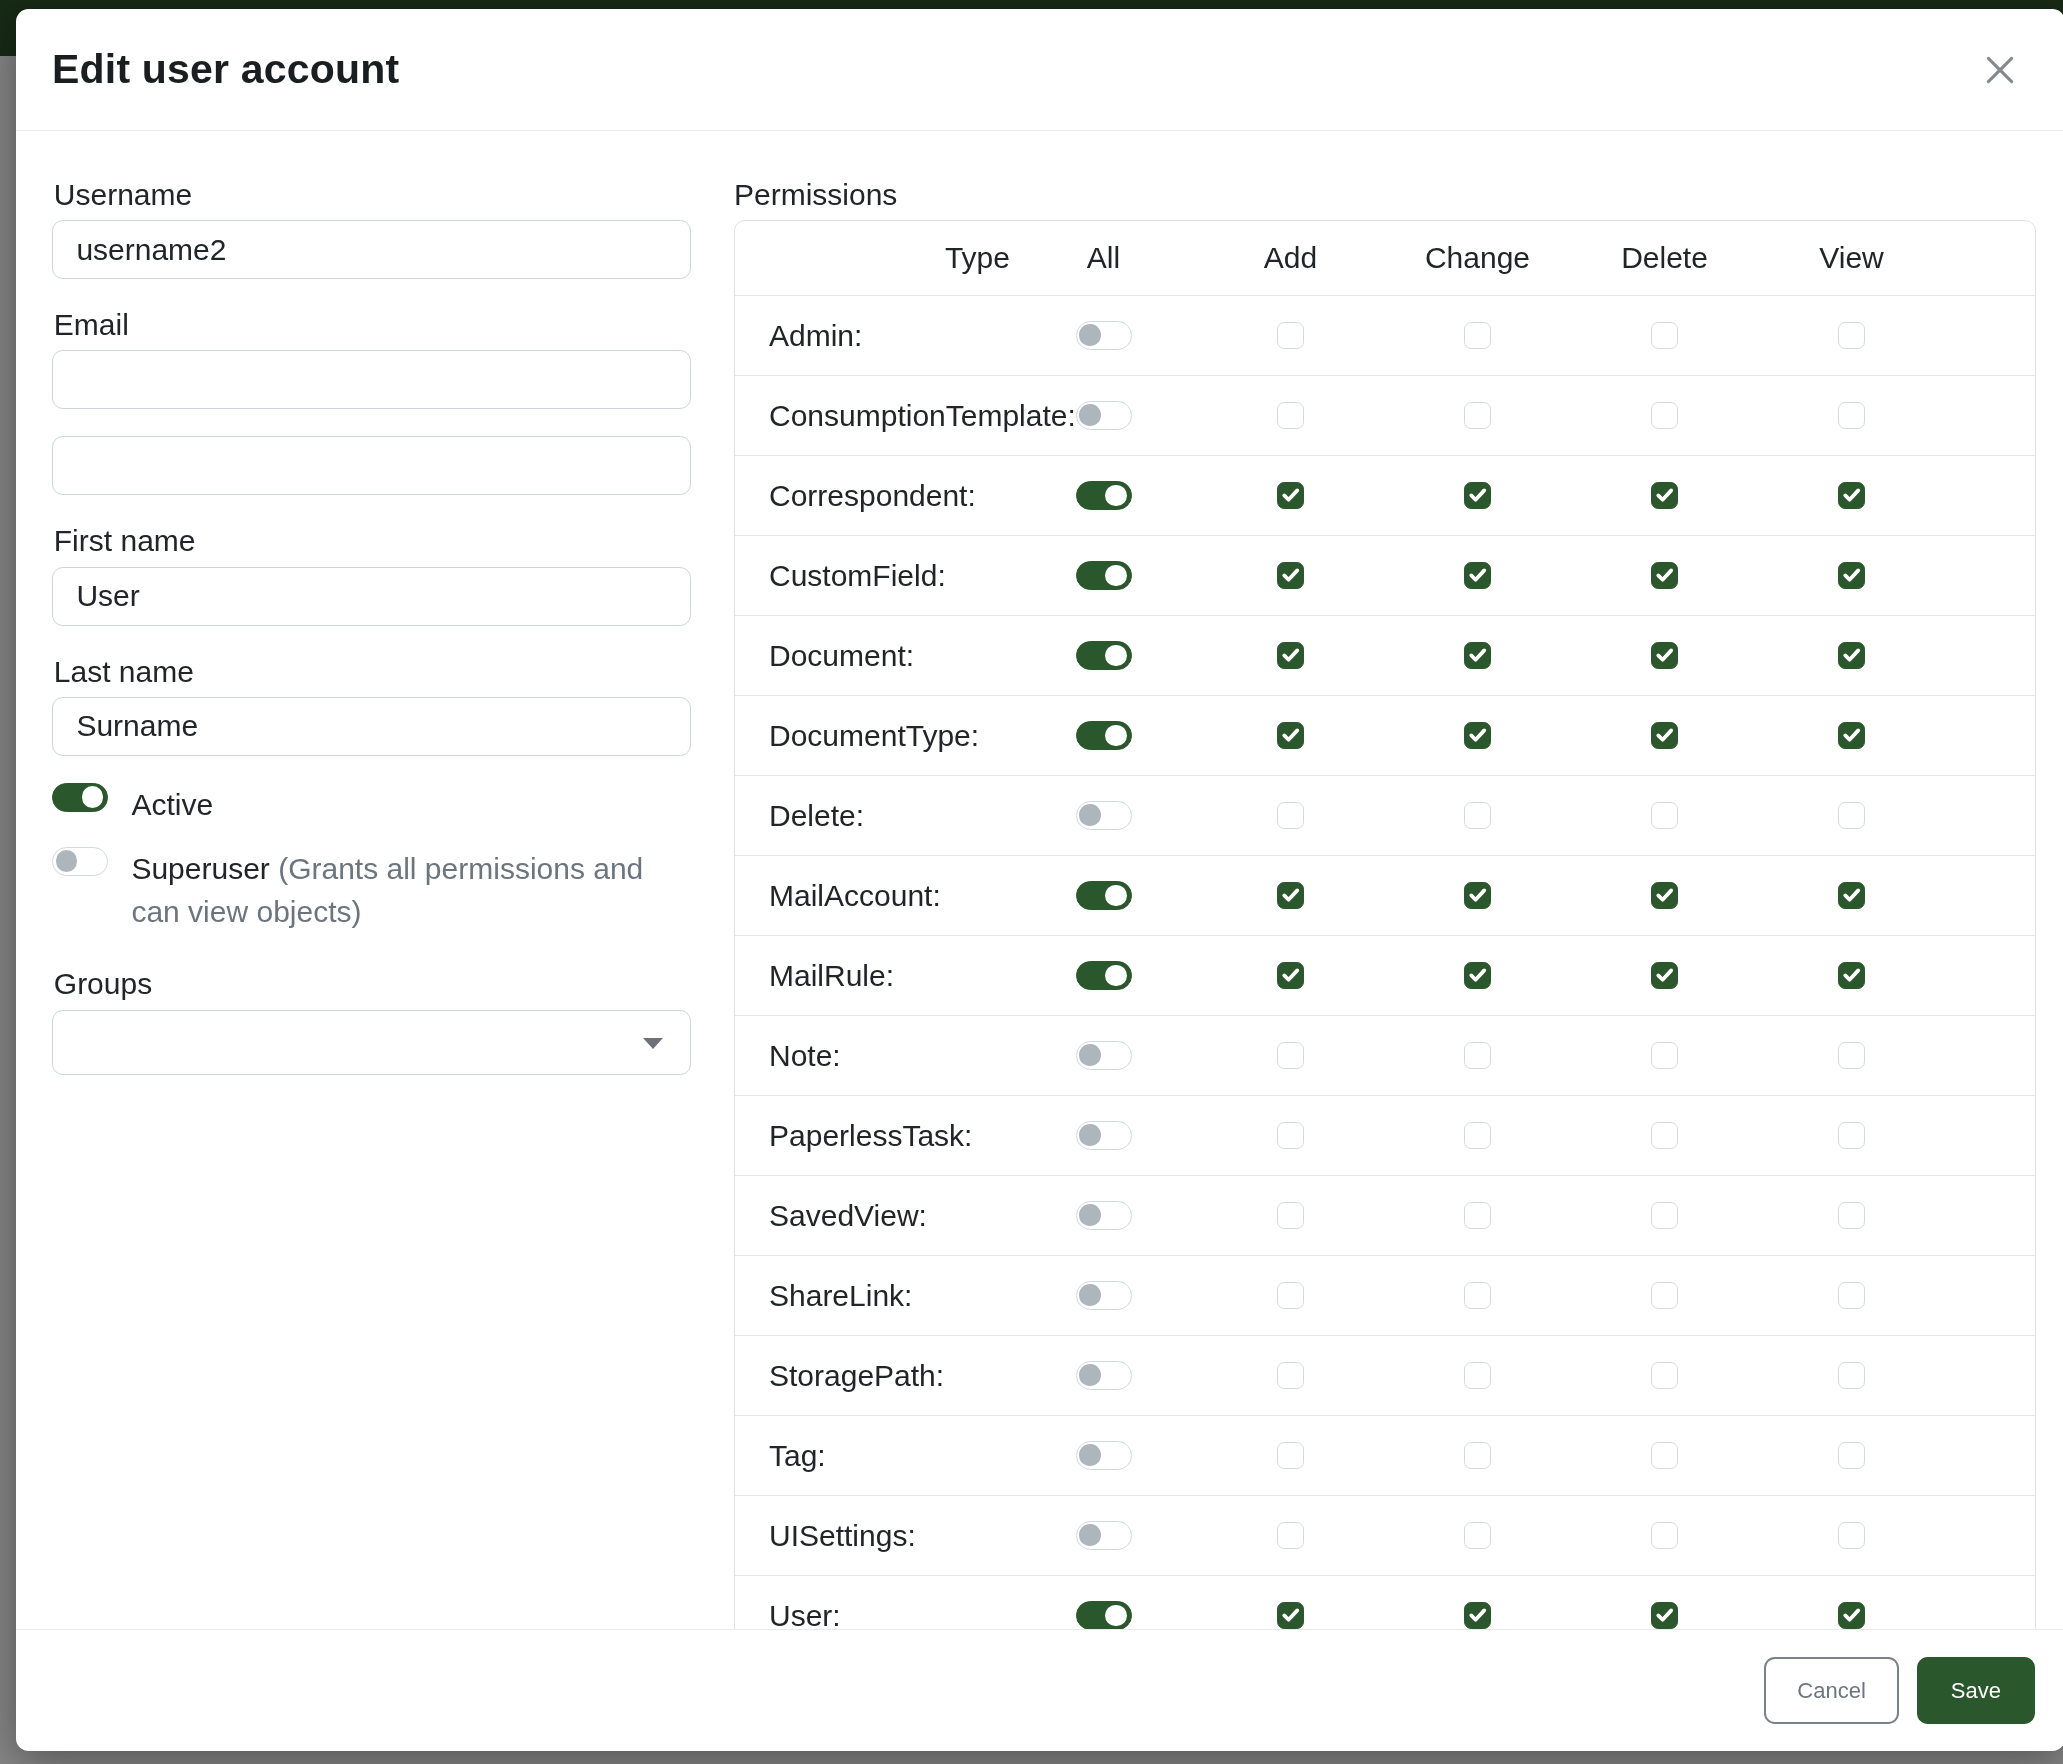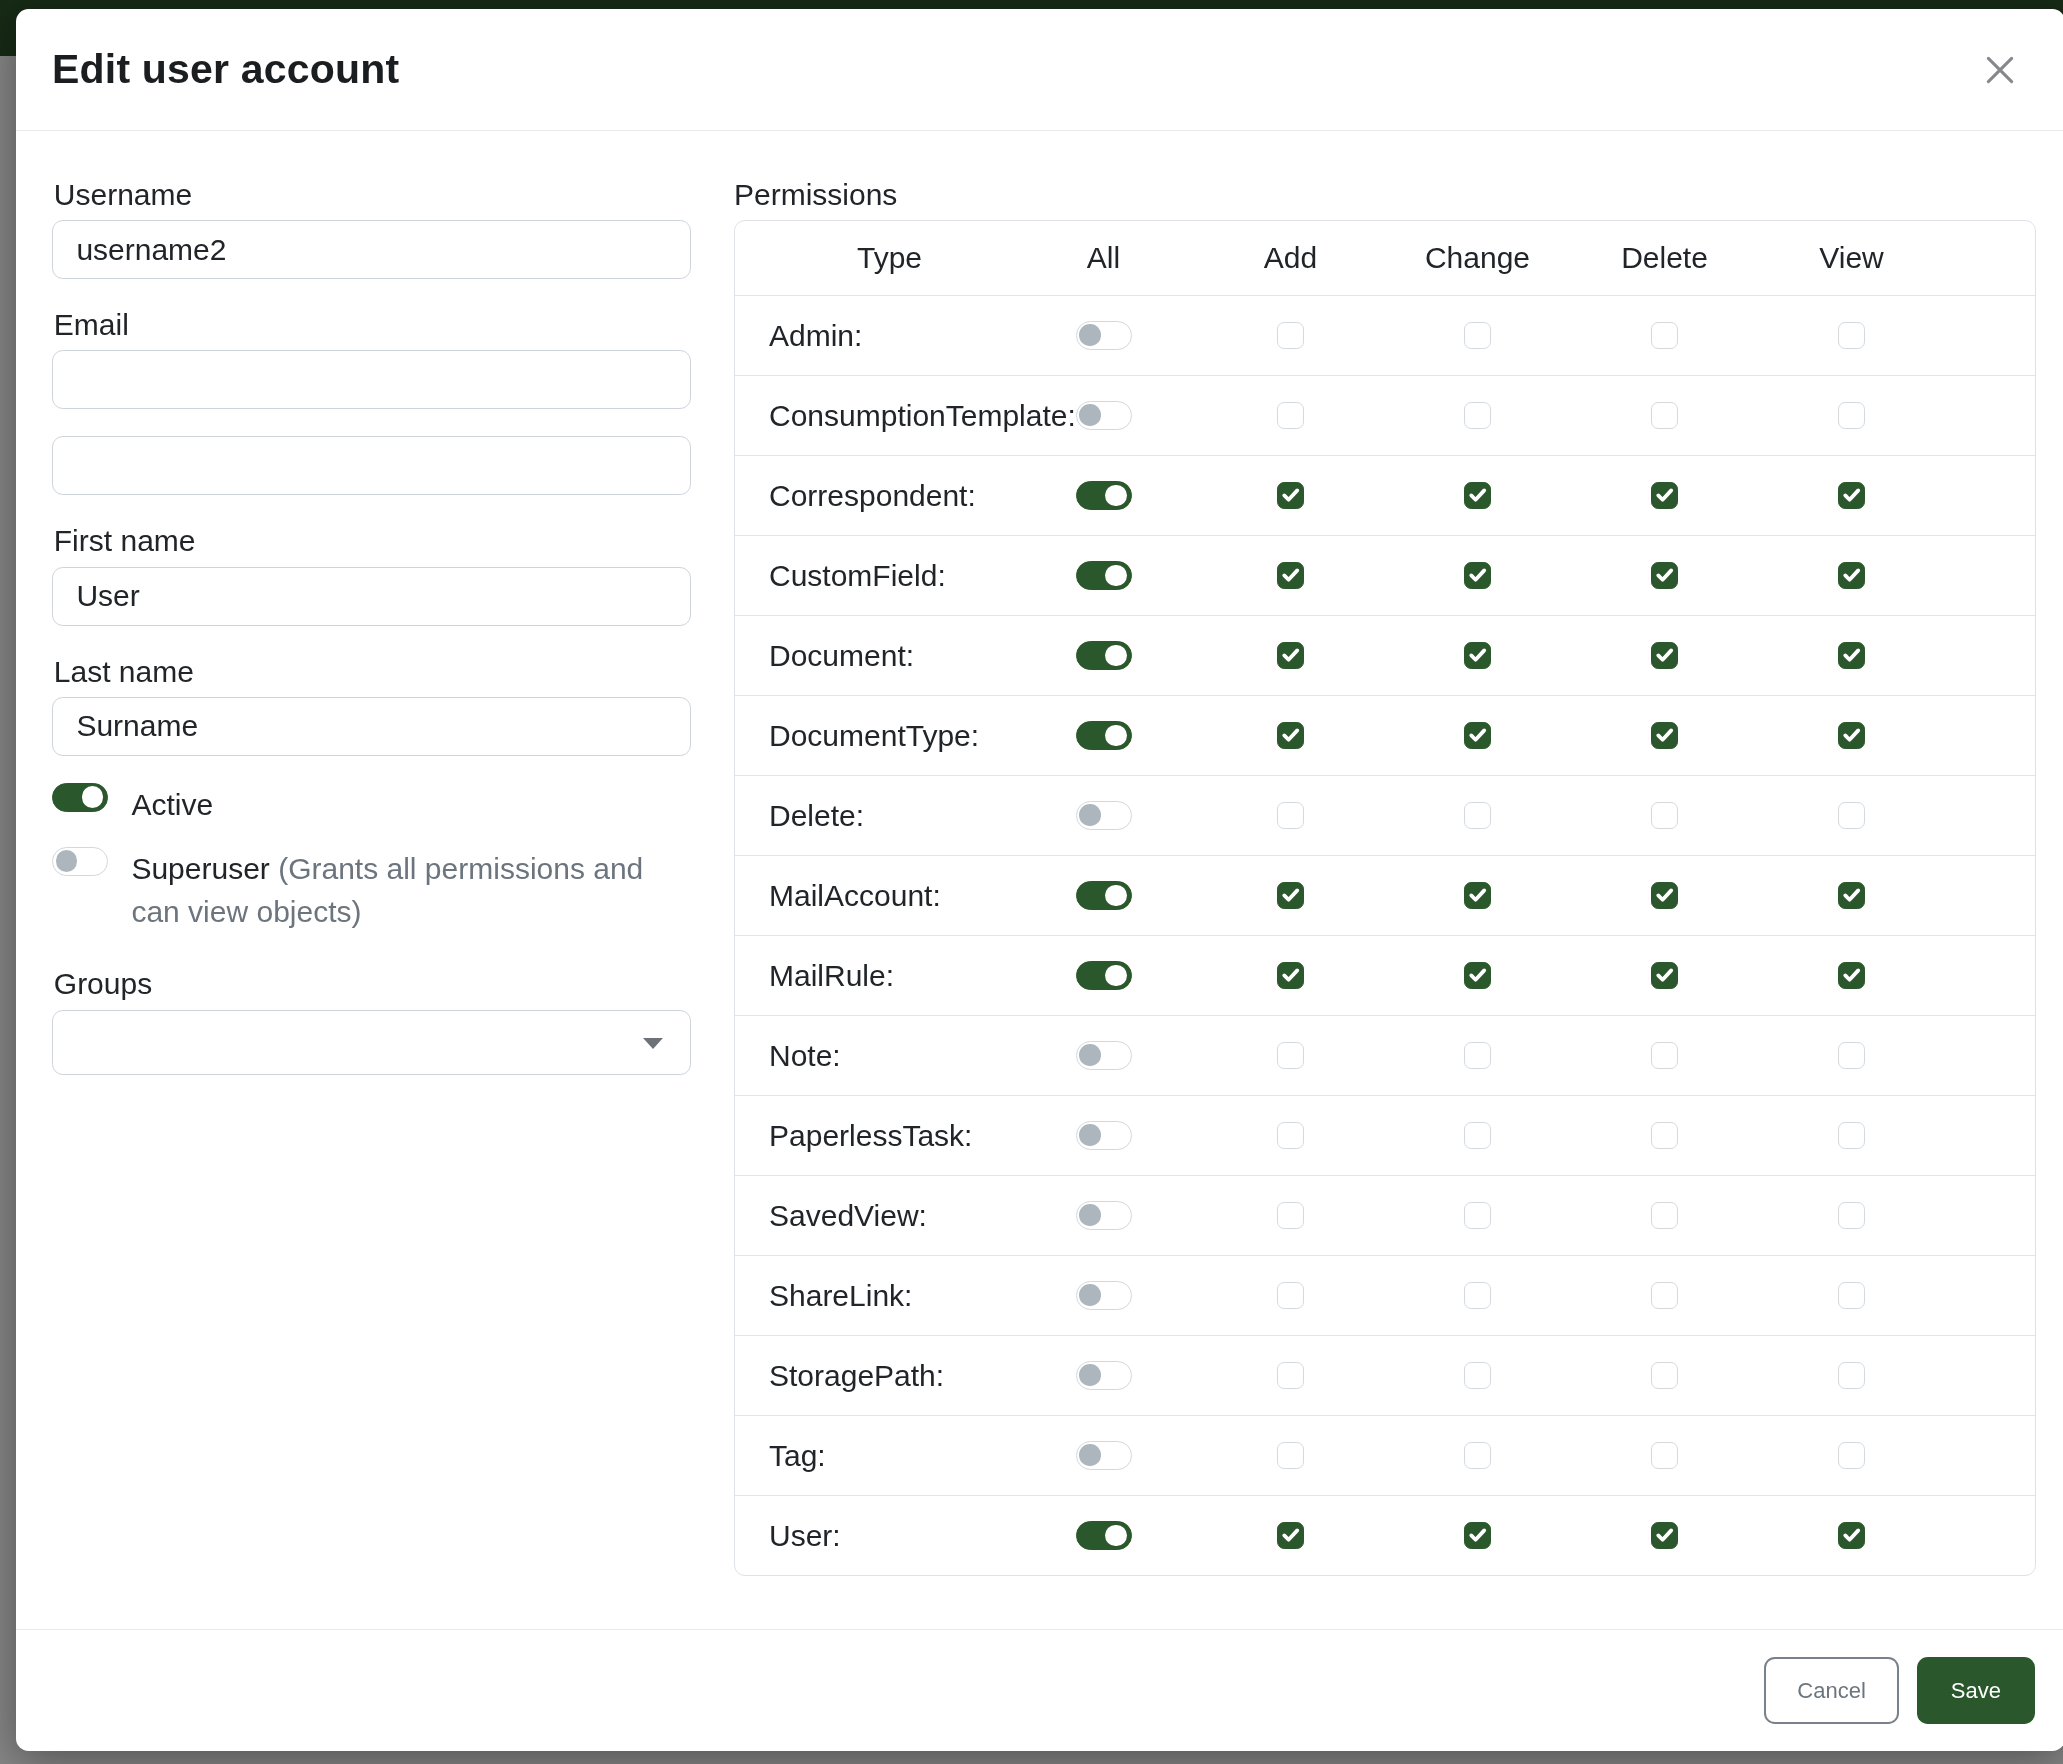--- a/index.html
+++ b/index.html
@@ -84,21 +84,21 @@
     border:1.8px solid var(--border);border-radius:10.8px;overflow:hidden;background:#fff;
   }
   table{width:100%;border-collapse:collapse;table-layout:fixed;}
   col.c-type{width:275px;}
   col.c-perm{width:187px;}
   col.c-spacer{width:auto;}
   thead th{
     font-weight:400;font-size:30px;color:var(--text);
     padding:20px 0;text-align:center;
   }
-  thead th.h-type{text-align:center;padding-left:34px;}
+  thead th.h-type{text-align:right;padding-left:34px;}
   tbody tr{border-top:1.8px solid #e3e6e9;}
   tbody td{padding:22.5px 0;text-align:center;vertical-align:middle;}
   td.cell-type{text-align:left;padding-left:34px;font-size:30px;color:var(--text);}
   .checkbox{
     display:inline-block;width:27px;height:27px;border-radius:7.2px;vertical-align:middle;
     background:#fff;border:1.8px solid #d4d9de;cursor:pointer;
   }
   .checkbox.checked{background:var(--accent);border-color:var(--accent);}
   .checkbox svg{width:23.4px;height:23.4px;display:block;margin:0 auto;margin-top:0px;}
   td .switch{vertical-align:middle;}
@@ -387,20 +387,29 @@
               <tr>
                 <td class="cell-type">Tag:</td>
                 <td class="cell-perm"><span class="switch off"><span class="knob"></span></span></td>
                 <td class="cell-perm"><span class="checkbox"></span></td>
                 <td class="cell-perm"><span class="checkbox"></span></td>
                 <td class="cell-perm"><span class="checkbox"></span></td>
                 <td class="cell-perm"><span class="checkbox"></span></td>
                 <td class="cell-spacer"></td>
               </tr>
               <tr>
+                <td class="cell-type">UISettings:</td>
+                <td class="cell-perm"><span class="switch off"><span class="knob"></span></span></td>
+                <td class="cell-perm"><span class="checkbox"></span></td>
+                <td class="cell-perm"><span class="checkbox"></span></td>
+                <td class="cell-perm"><span class="checkbox"></span></td>
+                <td class="cell-perm"><span class="checkbox"></span></td>
+                <td class="cell-spacer"></td>
+              </tr>
+              <tr>
                 <td class="cell-type">User:</td>
                 <td class="cell-perm"><span class="switch on"><span class="knob"></span></span></td>
                 <td class="cell-perm"><span class="checkbox checked"><svg viewBox="0 0 20 20">
                       <path d="M4.5 10.6l3.7 3.7 7.4-8" fill="none" stroke="#fff" stroke-width="3.2" stroke-linecap="round" stroke-linejoin="round"></path>
                     </svg></span></td>
                 <td class="cell-perm"><span class="checkbox checked"><svg viewBox="0 0 20 20">
                       <path d="M4.5 10.6l3.7 3.7 7.4-8" fill="none" stroke="#fff" stroke-width="3.2" stroke-linecap="round" stroke-linejoin="round"></path>
                     </svg></span></td>
                 <td class="cell-perm"><span class="checkbox checked"><svg viewBox="0 0 20 20">
                       <path d="M4.5 10.6l3.7 3.7 7.4-8" fill="none" stroke="#fff" stroke-width="3.2" stroke-linecap="round" stroke-linejoin="round"></path>

